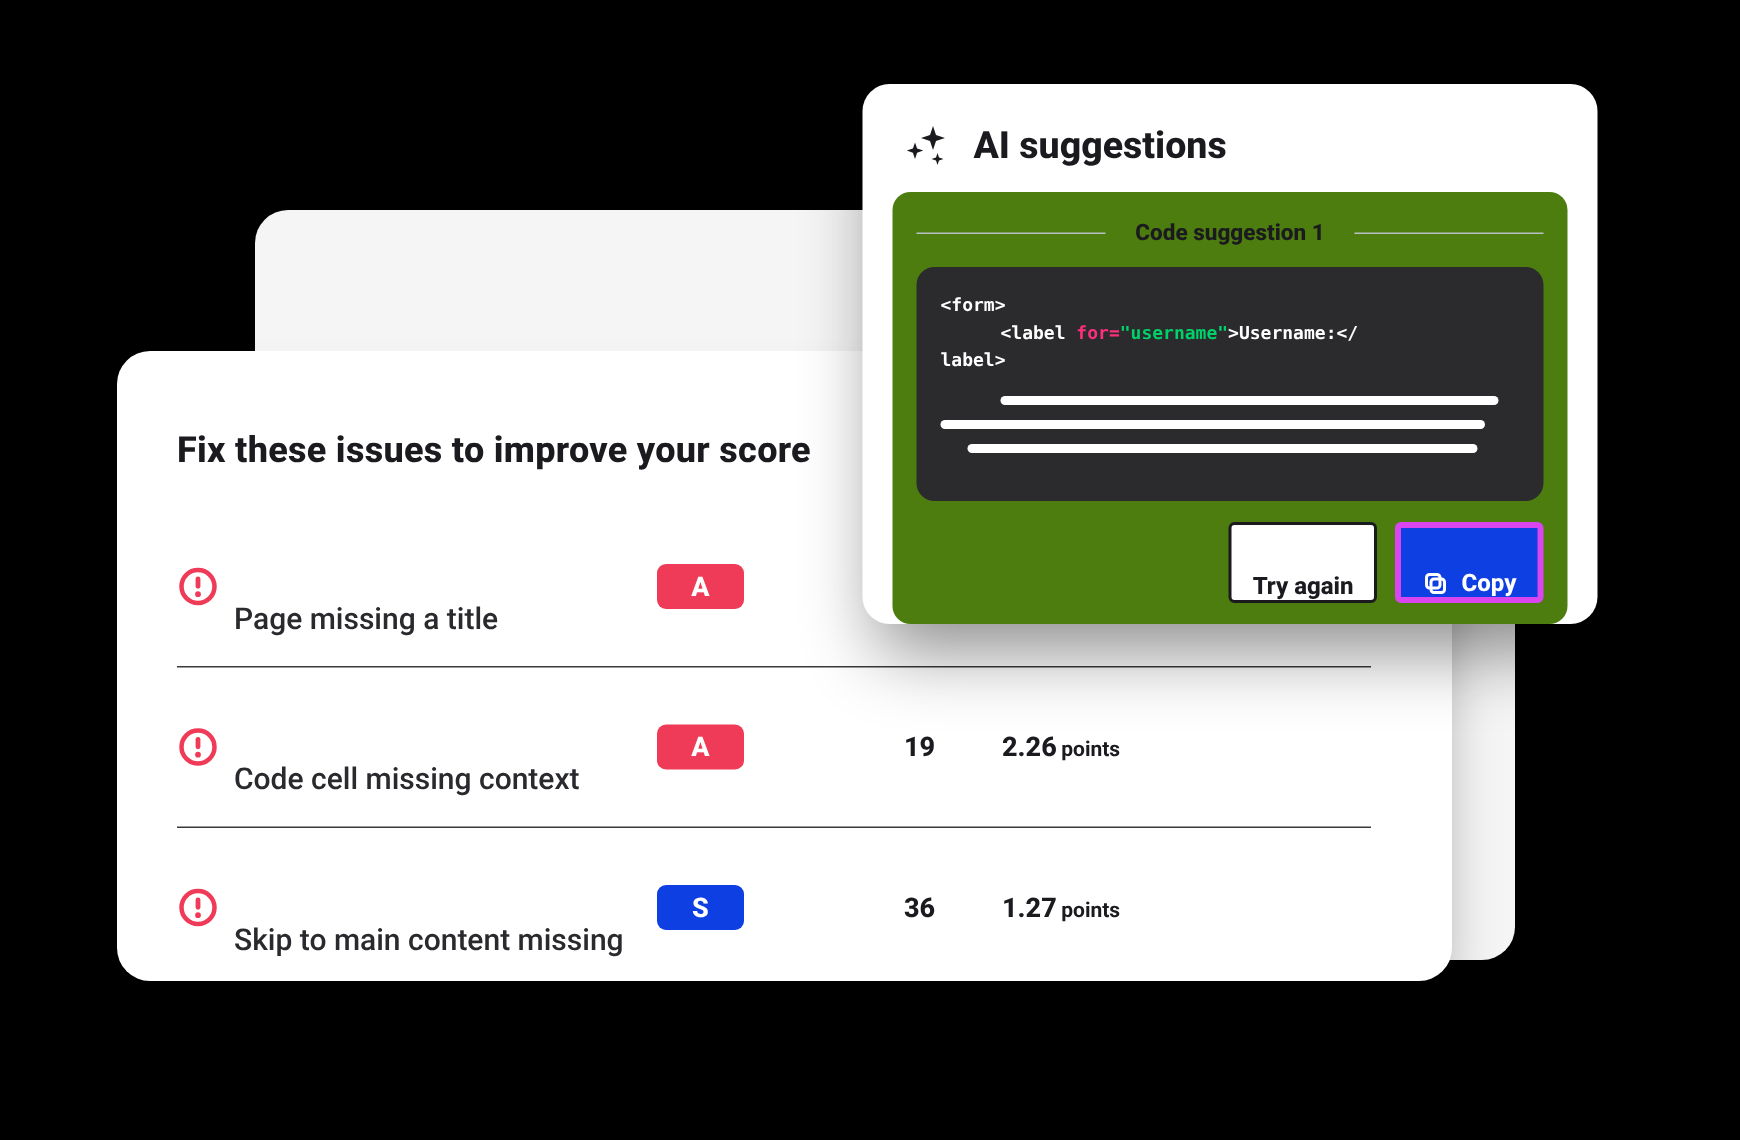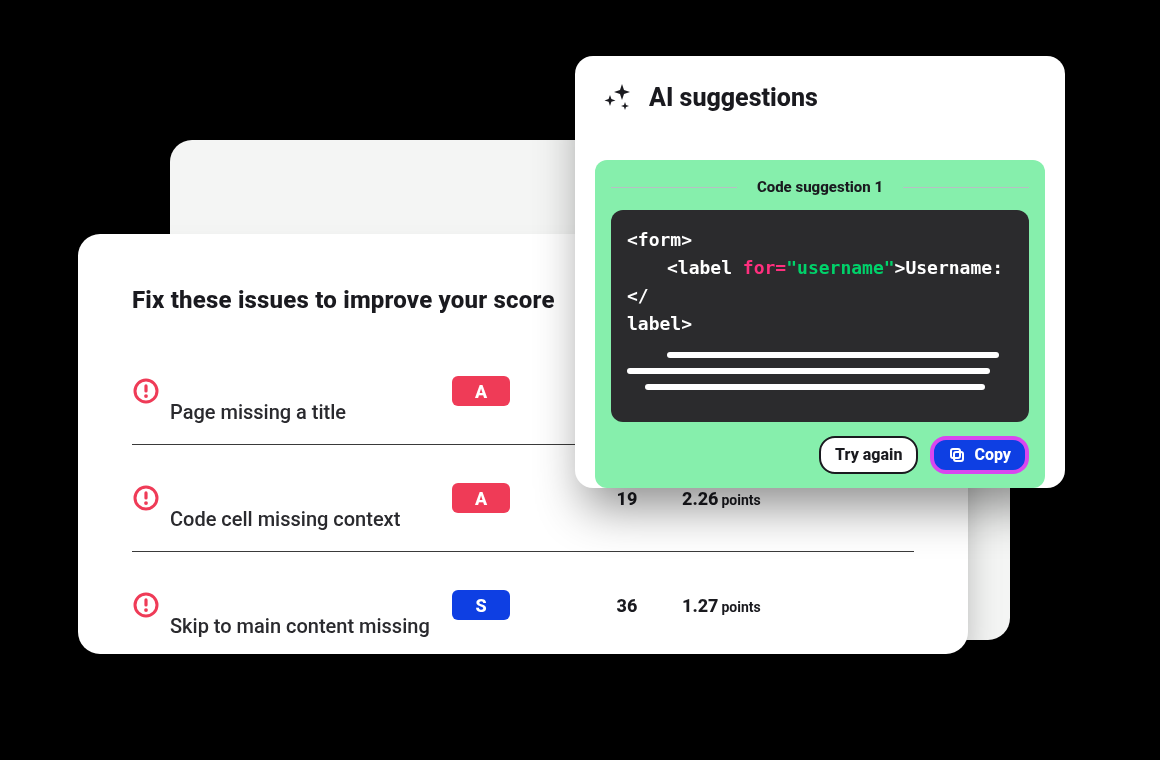--- a/index.html
+++ b/index.html
@@ -34,21 +34,21 @@
   
   .issues-card {
     position: absolute;
     left: 78px;
     top: 234px;
     width: 890px;
     height: 420px;
     background: #ffffff;
     border-radius: 22px;
     box-shadow: 0 26px 40px -10px rgba(0,0,0,0.40);
-    padding: 52px 54px 24px 54px;
+    padding: 52px 54px 24px 40px;
   }
 
   .issues-title {
     font-size: 24px;
     font-weight: 800;
     letter-spacing: 0.2px;
     margin-bottom: 24px;
   }
 
   .issues-header {
@@ -146,24 +146,23 @@
   .sparkles-icon {
     width: 34px; height: 34px;
     display: inline-flex; align-items: center; justify-content: center;
   }
   .ai-title {
     font-size: 25px;
     font-weight: 800;
   }
 
   .ai-body {
-    background: #86efac;
+    background: #4d7c0f;
     border-radius: 12px;
     padding: 18px 16px 14px 16px;
-    margin-top: 32px;
   }
 
   .suggestion-label-row {
     display: flex;
     align-items: center;
     gap: 14px;
     margin-bottom: 14px;
   }
   .suggestion-label-row .line {
     flex: 1;
@@ -177,21 +176,21 @@
     padding: 0 6px;
     white-space: nowrap;
   }
 
   .code-block {
     background: #2b2b2d;
     color: #ffffff;
     border-radius: 12px;
     padding: 16px 16px 22px 16px;
     font-family: ui-monospace, SFMono-Regular, Menlo, Consolas, monospace;
-    font-size: 18px;
+    font-size: 12px;
     line-height: 1.55;
     font-weight: 700;
     word-break: break-word;
   }
   .code-block .indent { display: inline-block; width: 40px; }
   .code-block .kw   { color: #ff2f7e; }  
   .code-block .str  { color: #00d26a; }  
 
   .code-skel {
     margin-top: 14px;
@@ -208,25 +207,25 @@
 
   .ai-actions {
     display: flex;
     justify-content: flex-end;
     gap: 12px;
     margin-top: 14px;
   }
 
   .btn {
     display: inline-flex;
-    align-items: center;
+    align-items: flex-end;
     gap: 8px;
-    height: 38px;
+    height: 54px;
     padding: 0 14px;
-    border-radius: 16px;
+    border-radius: 4px;
     font-size: 16px;
     font-weight: 800;
     cursor: pointer;
     user-select: none;
   }
   .btn.secondary {
     background: #ffffff;
     color: #1a1a1f;
     border: 2px solid #1a1a1f;
   }

